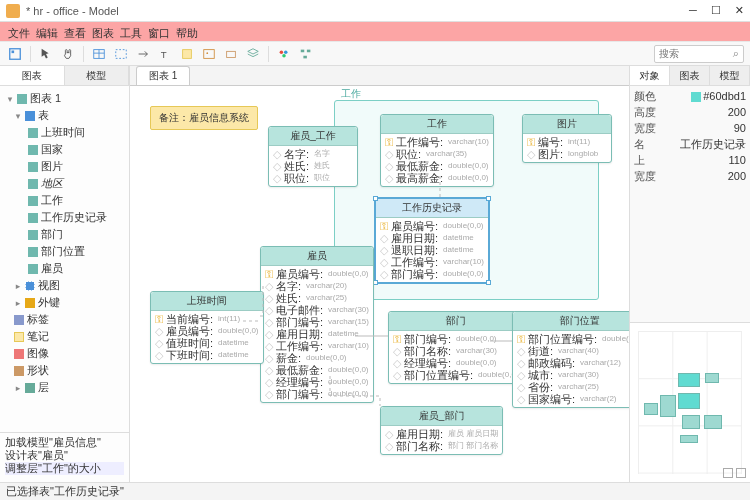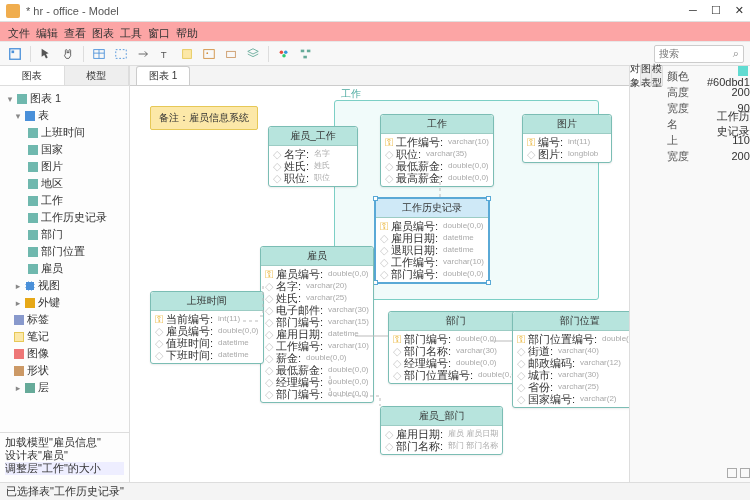--- a/index.html
+++ b/index.html
@@ -34,21 +34,21 @@
 .grp .gh{position:absolute;top:-14px;left:6px;font-size:10px;color:#4aa99f}
 .ent{position:absolute;background:#fff;border:1px solid #7bbdb4;border-radius:3px;box-shadow:0 1px 2px rgba(0,0,0,.08);min-width:90px}
 .ent.sel{border:1px solid #5aa9d6;box-shadow:0 0 0 1px #5aa9d6}
 .eh{background:#b7e4dd;text-align:center;padding:2px 4px;font-size:10px;font-weight:500;border-bottom:1px solid #9cccc4;border-radius:3px 3px 0 0}
 .ent.sel .eh{background:#cfe9f7}
 .eb{padding:2px 4px}
 .row{display:flex;align-items:center;gap:3px;font-size:9px;line-height:12px;white-space:nowrap;color:#555}
 .row .pk{color:#e6a817;width:8px}
 .row .ty{color:#aaa;font-size:8px;margin-left:2px}
 .conn{position:absolute;pointer-events:none}
-.right{width:121px;background:#f9f9f9;border-left:1px solid #ddd;display:flex;flex-direction:row}
+.right{width:121px;background:#f9f9f9;border-left:1px solid #ddd;display:flex;flex-direction:column}
 .rtabs{display:flex;height:20px;border-bottom:1px solid #ddd}
 .rtab{flex:1;display:flex;align-items:center;justify-content:center;font-size:10px;background:#eee;border-right:1px solid #ddd}
 .rtab.act{background:#fff}
 .props{padding:2px 0;font-size:10px}
 .prow{display:flex;align-items:center;height:16px;padding:0 4px}
 .prow .k{width:40px;color:#555}
 .prow .v{flex:1;color:#333;text-align:right;overflow:hidden;text-overflow:ellipsis}
 .chk{width:10px;height:10px;border:1px solid #888;display:inline-block;margin-right:3px}
 .mini{margin-top:auto;border-top:1px solid #ddd;height:160px;position:relative;background:#fff}
 .mini .grid{position:absolute;inset:8px;background-image:linear-gradient(#eee 1px,transparent 1px),linear-gradient(90deg,#eee 1px,transparent 1px);background-size:33% 33%}
@@ -186,21 +186,21 @@
             <span>上班时间</span>
           </div>
           <div class="tn" style="padding-left: 26px;">
             <span class="ti" style="background:#6fb8ae"></span>
             <span>国家</span>
           </div>
           <div class="tn" style="padding-left: 26px;">
             <span class="ti" style="background:#6fb8ae"></span>
             <span>图片</span>
           </div>
-          <div class="tn" style="padding-left: 26px;">
+          <div class="tn" style="padding-left: 26px; font-style: italic;">
             <span class="ti" style="background:#6fb8ae"></span>
             <span>地区</span>
           </div>
           <div class="tn" style="padding-left: 26px;">
             <span class="ti" style="background:#6fb8ae"></span>
             <span>工作</span>
           </div>
           <div class="tn" style="padding-left: 26px;">
             <span class="ti" style="background:#6fb8ae"></span>
             <span>工作历史记录</span>

